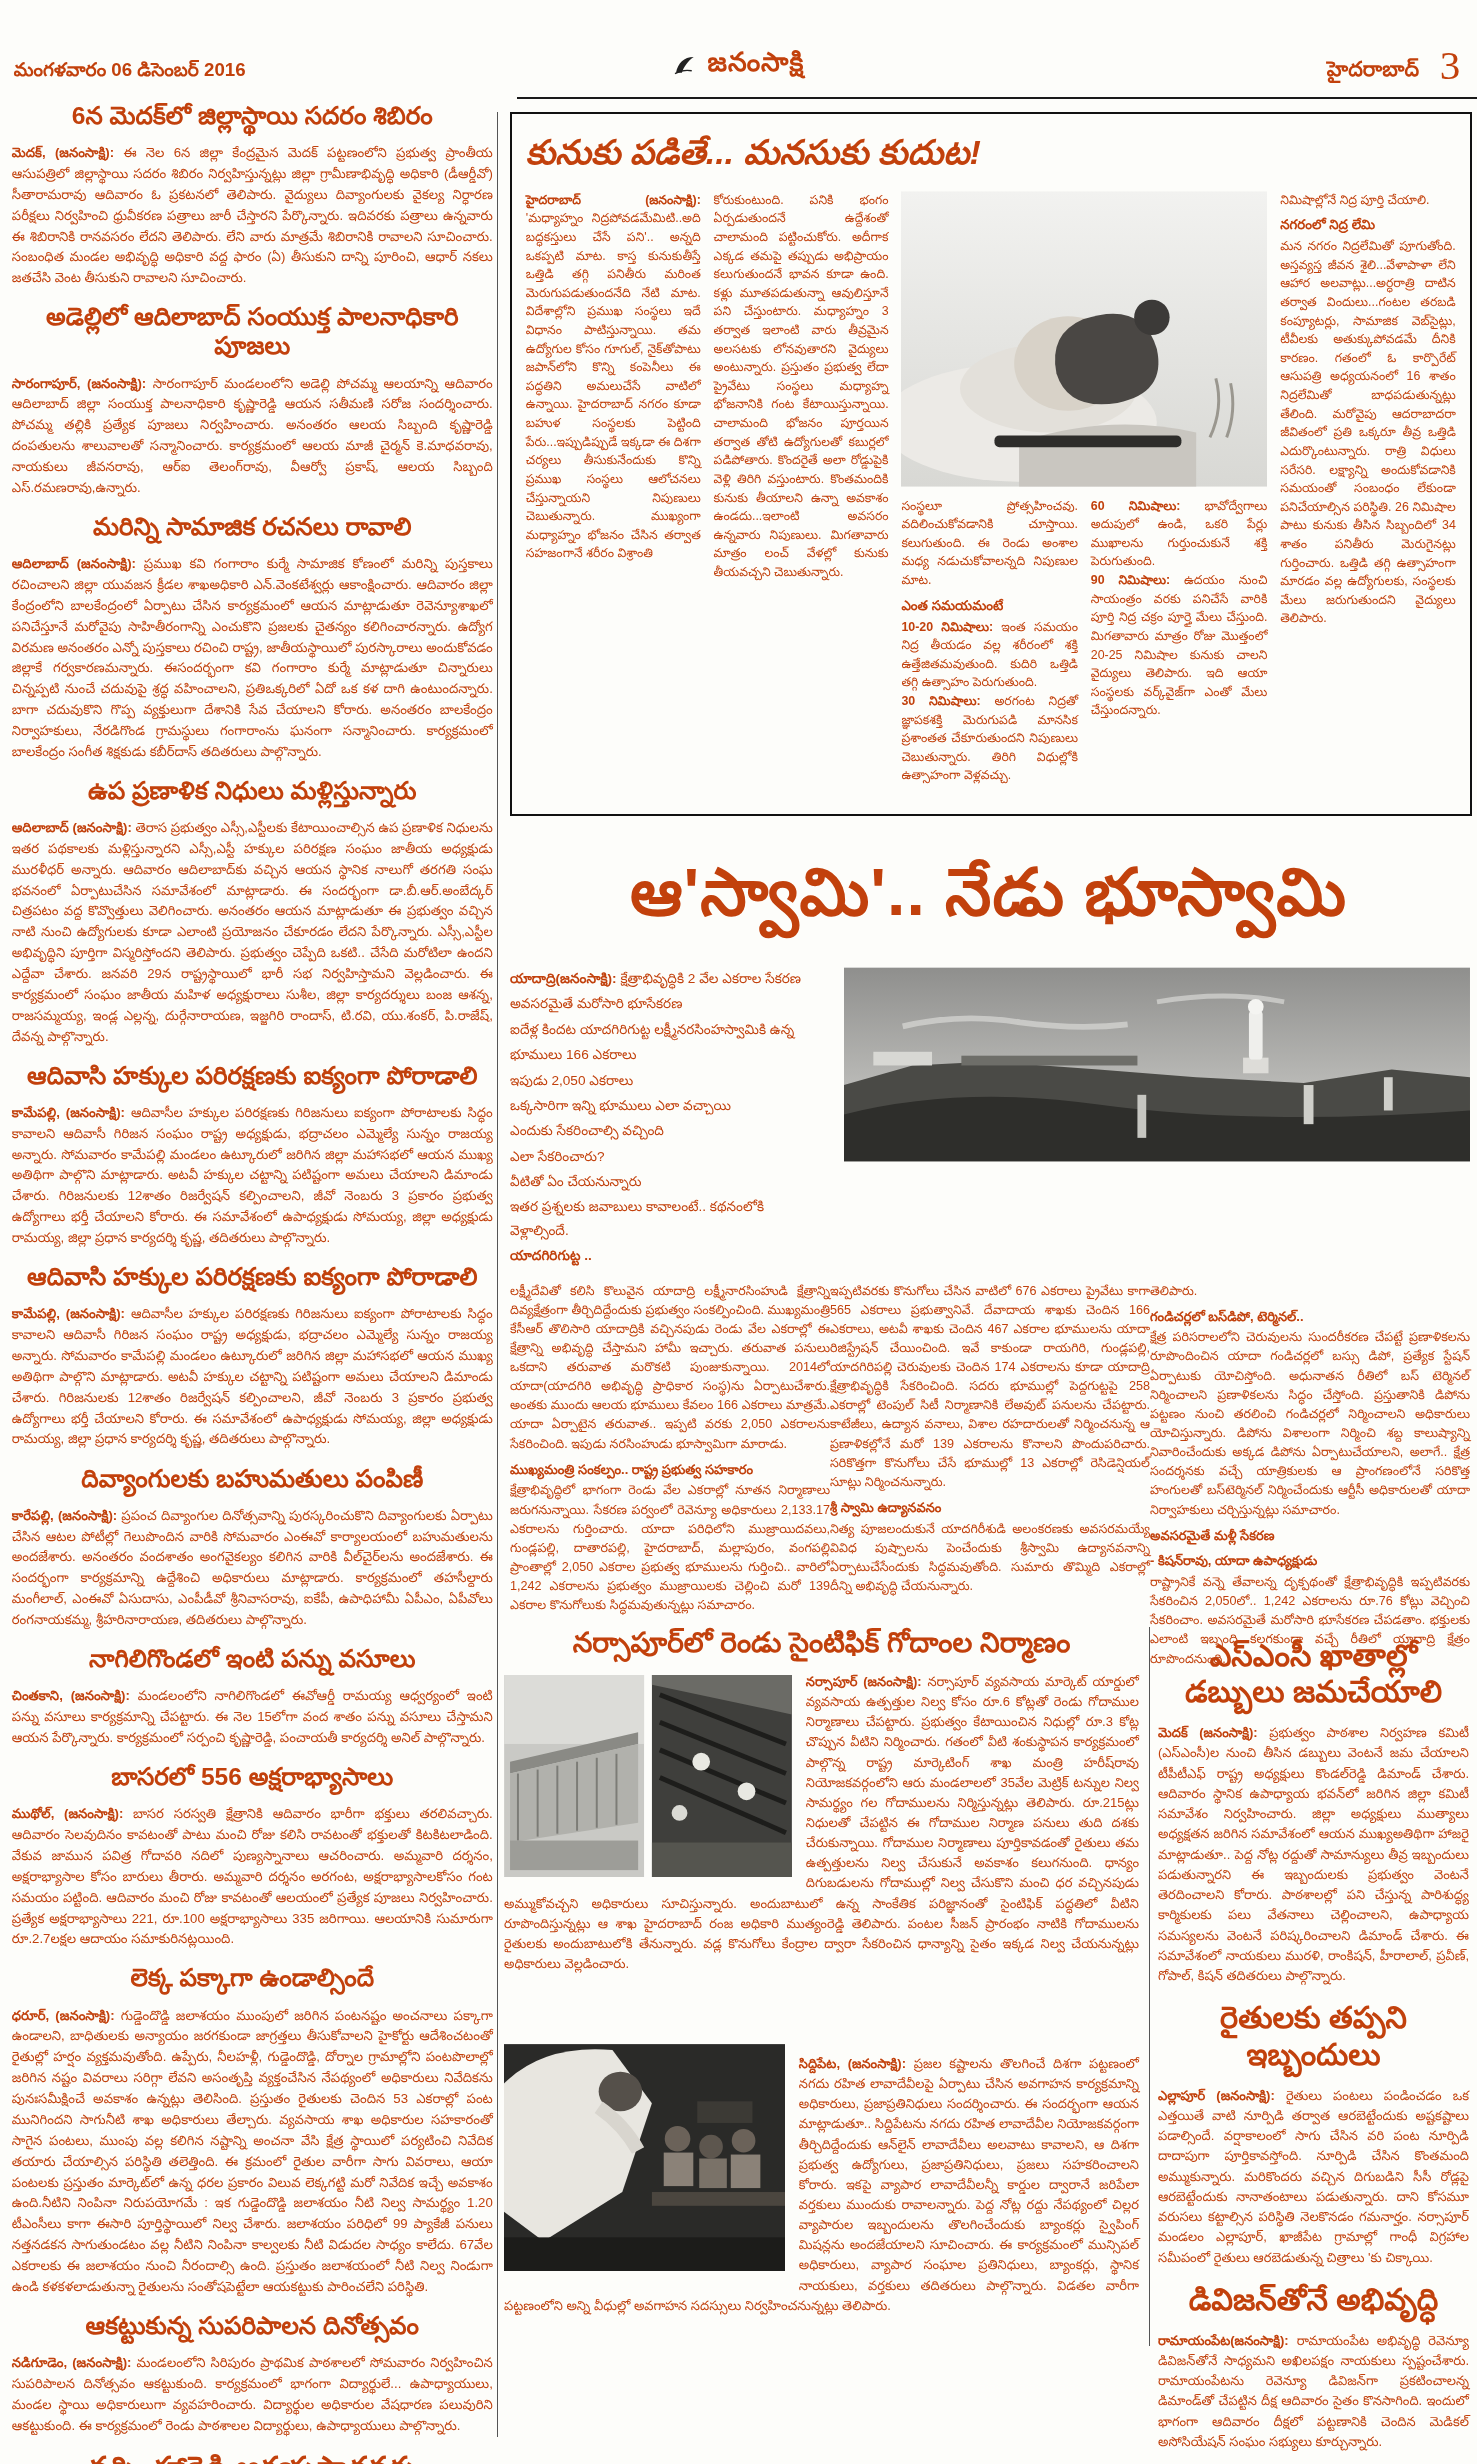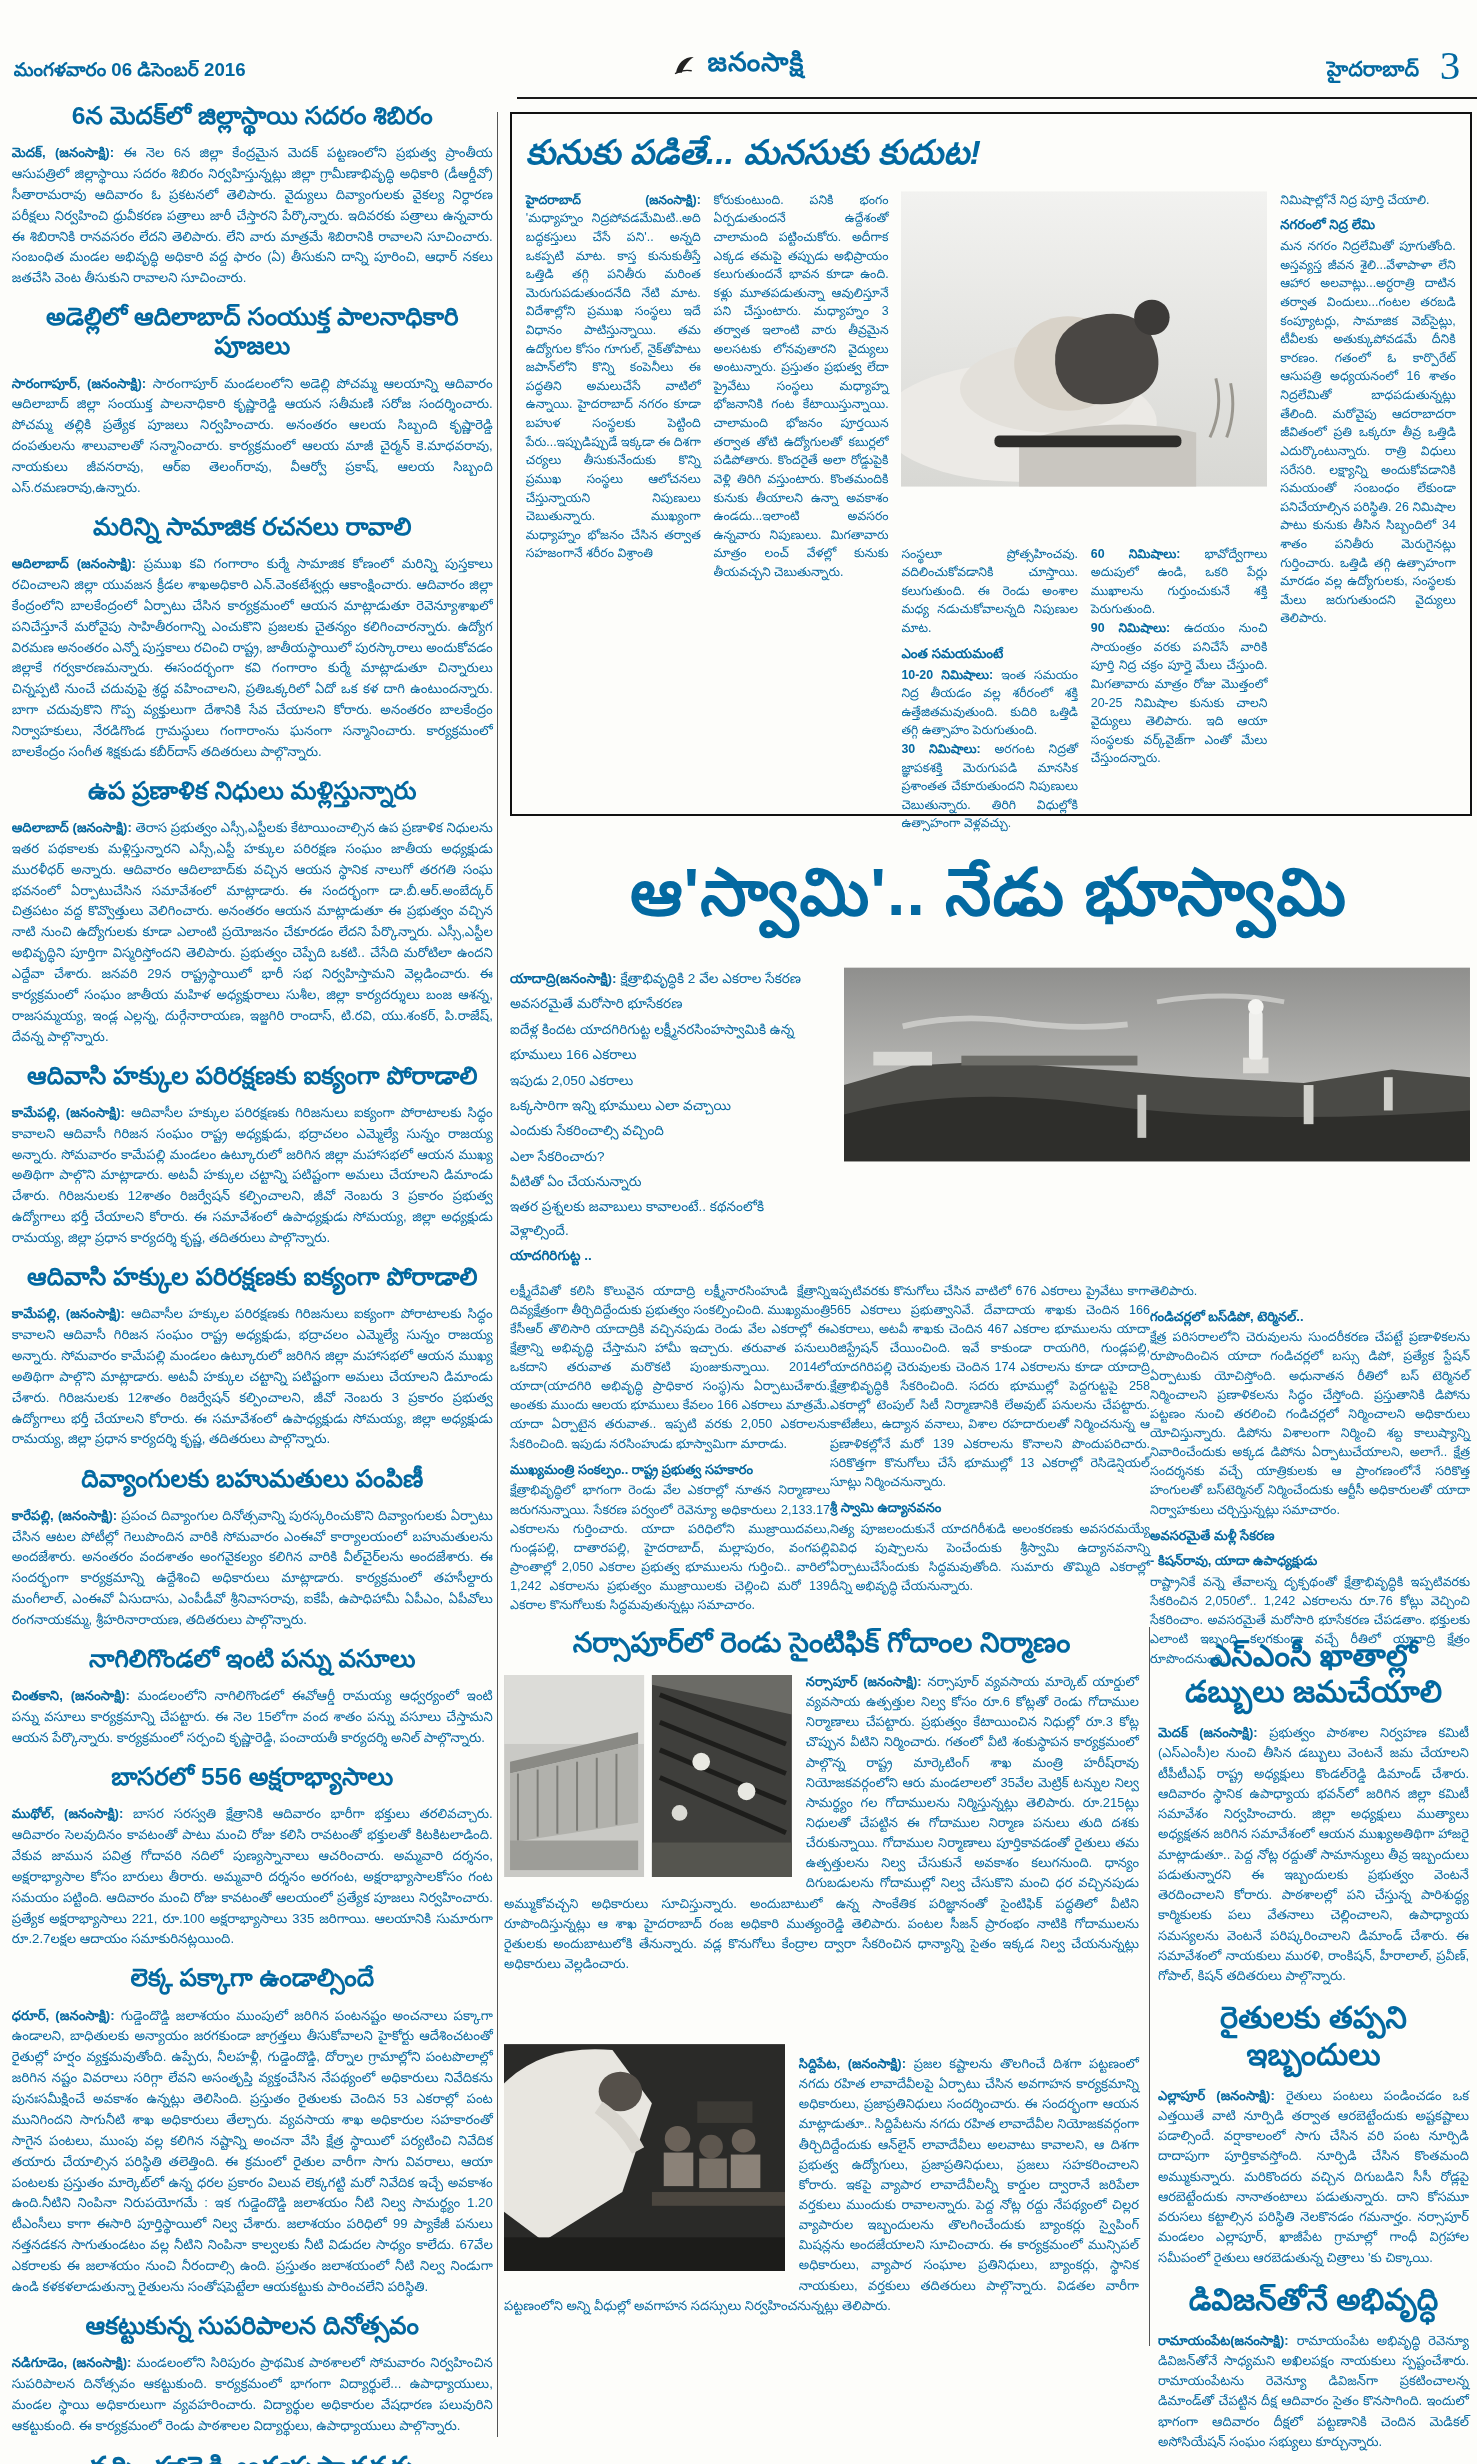--- a/index.html
+++ b/index.html
@@ -1,16 +1,16 @@
 <!DOCTYPE html>
 <html><head>
 <meta charset="utf-8">
 <style>
   html,body{margin:0;padding:0;background:#e8e8e4;}
-  #page{position:relative;width:1478px;height:2465px;background:#fdfdfa;color:#0369a1;
+  #page{position:relative;width:1478px;height:2465px;background:#fdfdfa;color:#c2410c;
         font-family:"Liberation Sans","DejaVu Sans",sans-serif;overflow:hidden;}
   .rule-h{position:absolute;background:#1a1a1a;}
   .rule-v{position:absolute;background:#555;width:1px;}
   
   #hdr-date{position:absolute;left:13.8px;top:59px;font-size:18.7px;font-weight:bold;}
   #masthead{position:absolute;left:611px;top:47px;width:256px;text-align:center;font-size:26.6px;font-weight:bold;letter-spacing:1px;}
   #masthead .leaf{display:inline-block;vertical-align:-3.9px;margin-right:3.9px;}
   #hdr-city{position:absolute;right:59px;top:57px;font-size:20.7px;font-weight:bold;}
   #hdr-page{position:absolute;right:17.7px;top:41px;font-size:41px;font-weight:normal;font-family:"Liberation Serif",serif;}
   
@@ -129,21 +129,21 @@
   <div id="main-box">
     <div id="main-head">కునుకు పడితే... మనసుకు కుదుట!</div>
     <div id="main-cols">
       <div class="m-col" style="flex:0 0 175px;">
         <span class="byl">హైదరాబాద్ (జనంసాక్షి):</span>
         <span>'మధ్యాహ్నం నిద్రపోవడమేమిటి..అది బద్ధకస్తులు చేసే పని'.. అన్నది ఒకప్పటి మాట. కాస్త కునుకుతీస్తే ఒత్తిడి తగ్గి పనితీరు మరింత మెరుగుపడుతుందనేది నేటి మాట. విదేశాల్లోని ప్రముఖ సంస్థలు ఇదే విధానం పాటిస్తున్నాయి. తమ ఉద్యోగుల కోసం గూగుల్, నైక్‌తోపాటు జపాన్‌లోని కొన్ని కంపెనీలు ఈ పద్ధతిని అమలుచేసే వాటిలో ఉన్నాయి. హైదరాబాద్ నగరం కూడా బహుళ సంస్థలకు పెట్టింది పేరు...ఇప్పుడిప్పుడే ఇక్కడా ఈ దిశగా చర్యలు తీసుకునేందుకు కొన్ని ప్రముఖ సంస్థలు ఆలోచనలు చేస్తున్నాయని నిపుణులు చెబుతున్నారు. ముఖ్యంగా మధ్యాహ్నం భోజనం చేసిన తర్వాత సహజంగానే శరీరం విశ్రాంతి</span>
       </div>
       <div class="m-col" style="flex:0 0 175px;">
         <span>కోరుకుంటుంది. పనికి భంగం ఏర్పడుతుందనే ఉద్దేశంతో చాలామంది పట్టించుకోరు. అదీగాక ఎక్కడ తమపై తప్పుడు అభిప్రాయం కలుగుతుందనే భావన కూడా ఉంది. కళ్లు మూతపడుతున్నా ఆవులిస్తూనే పని చేస్తుంటారు. మధ్యాహ్నం 3 తర్వాత ఇలాంటి వారు తీవ్రమైన అలసటకు లోనవుతారని వైద్యులు అంటున్నారు. ప్రస్తుతం ప్రభుత్వ లేదా ప్రైవేటు సంస్థలు మధ్యాహ్న భోజనానికి గంట కేటాయిస్తున్నాయి. చాలామంది భోజనం పూర్తయిన తర్వాత తోటి ఉద్యోగులతో కబుర్లలో పడిపోతారు. కొందరైతే అలా రోడ్డుపైకి వెళ్లి తిరిగి వస్తుంటారు. కొంతమందికి కునుకు తీయాలని ఉన్నా అవకాశం ఉండదు...ఇలాంటి అవసరం ఉన్నవారు నిపుణులు. మిగతావారు మాత్రం లంచ్ వేళల్లో కునుకు తీయవచ్చని చెబుతున్నారు.</span>
       </div>
-      <div id="mid-wrap" style="flex:0 0 366px;gap:48px;">
+      <div id="mid-wrap" style="flex:0 0 366px;">
         <svg width="366" height="296" viewBox="0 0 372 300">
           <defs>
             <linearGradient id="slbg" x1="0" y1="0" x2="0" y2="1">
               <stop offset="0" stop-color="#f2f2f0"></stop>
                 <stop offset="1" stop-color="#d8d8d4"></stop>
             </linearGradient>
           </defs>
           <rect width="372" height="300" fill="url(#slbg)"></rect>
           <ellipse cx="120" cy="235" rx="140" ry="60" fill="#eceae6"></ellipse>
           <ellipse cx="150" cy="200" rx="90" ry="45" fill="#e3e0da"></ellipse>

